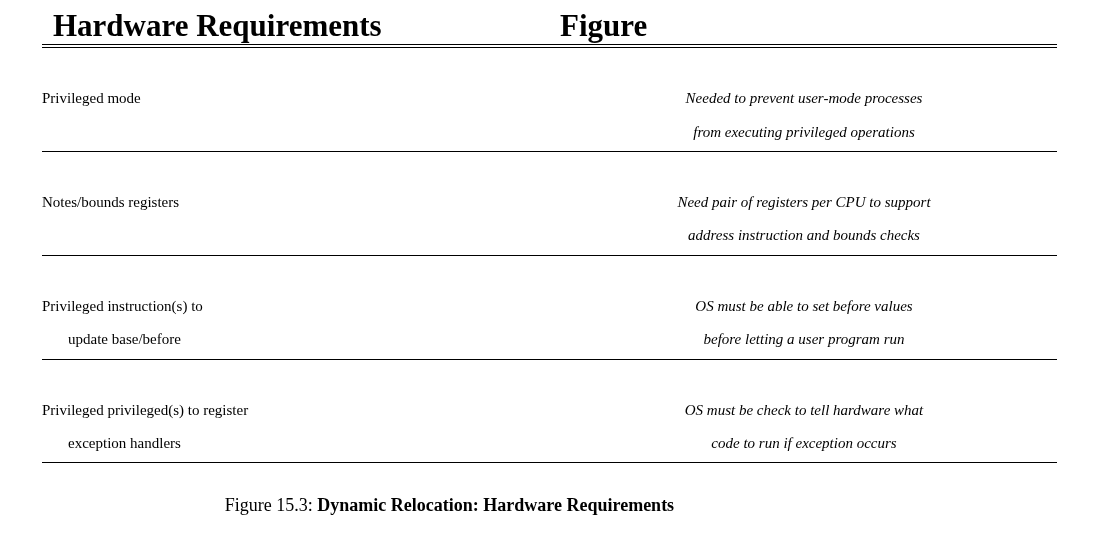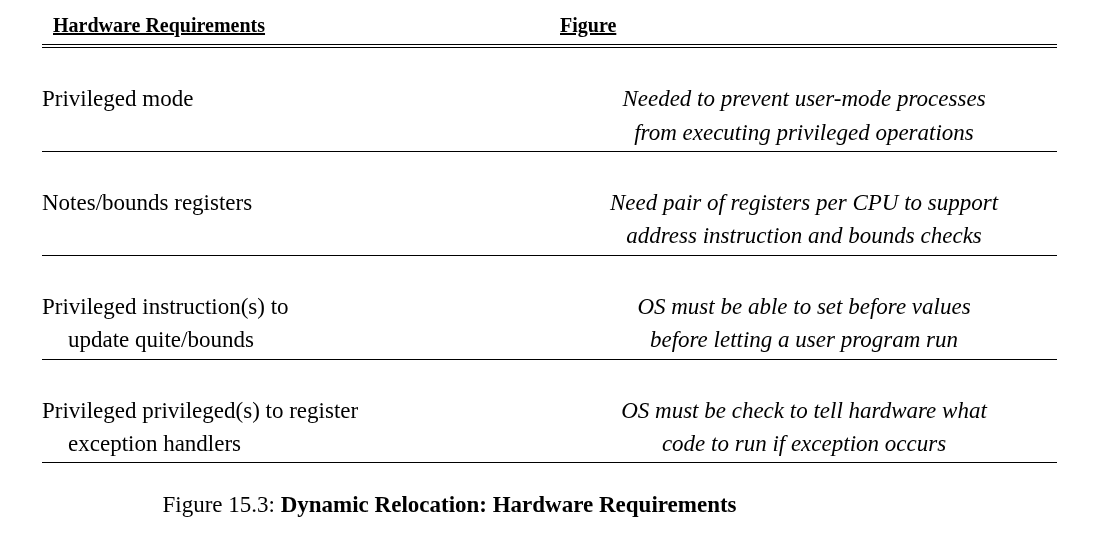--- a/index.html
+++ b/index.html
@@ -37,34 +37,33 @@
   .figure-table th,
   .figure-table td {
     padding: 0;
     vertical-align: top;
     text-align: left;
   }
 
   
   .figure-table thead th {
     font-weight: bold;
-    font-size: 20px;
+    font-size: 31px;
     line-height: 33px;
     padding: 1px 0 5px 0;
     border-bottom: 1.6px solid #000;
-    text-decoration: underline;
   }
   .figure-table thead th .cellpad { padding-left: 11px; }
   .figure-table thead th.note-head .cellpad { padding-left: 9px; }
 
   .figure-table tbody tr { border-top: 1.1px solid #000; }
   .figure-table tbody tr:first-child { border-top: 1.1px solid #000; }
 
   .figure-table tbody td {
-    font-size: 23px;
+    font-size: 15px;
     line-height: 33.3px;
     padding-top: 1px;
     padding-bottom: 2px;
   }
 
   .figure-table tbody td.req .cellpad  { padding-left: 11px; }
   .figure-table tbody td.note .cellpad { padding-left: 9px; text-align: center; }
 
   .figure-table tbody td.note {
     font-style: italic;
@@ -93,21 +92,21 @@
     border-top: 1.1px solid #000;
   }
 
   
   .caption {
     position: absolute;
     left: 0;
     top: 489px;
     width: 899px;
     text-align: center;
-    font-size: 23px;
+    font-size: 18px;
     line-height: 32px;
     white-space: nowrap;
   }
   .caption .cap-num { font-weight: normal; }
   .caption .cap-title { font-weight: bold; }
 </style>
 </head>
 <body>
 
 <div class="page">
@@ -155,21 +154,21 @@
             <span class="line">address instruction and bounds checks</span>
           </span>
         </td>
       </tr>
 
 
       <tr>
         <td class="req">
           <span class="cellpad">
             <span class="line">Privileged instruction(s) to</span>
-            <span class="line indent">update quite/bounds</span>
+            <span class="line indent">update base/before</span>
           </span>
         </td>
         <td class="note">
           <span class="cellpad">
             <span class="line">OS must be able to set before values</span>
             <span class="line">before letting a user program run</span>
           </span>
         </td>
       </tr>
 

